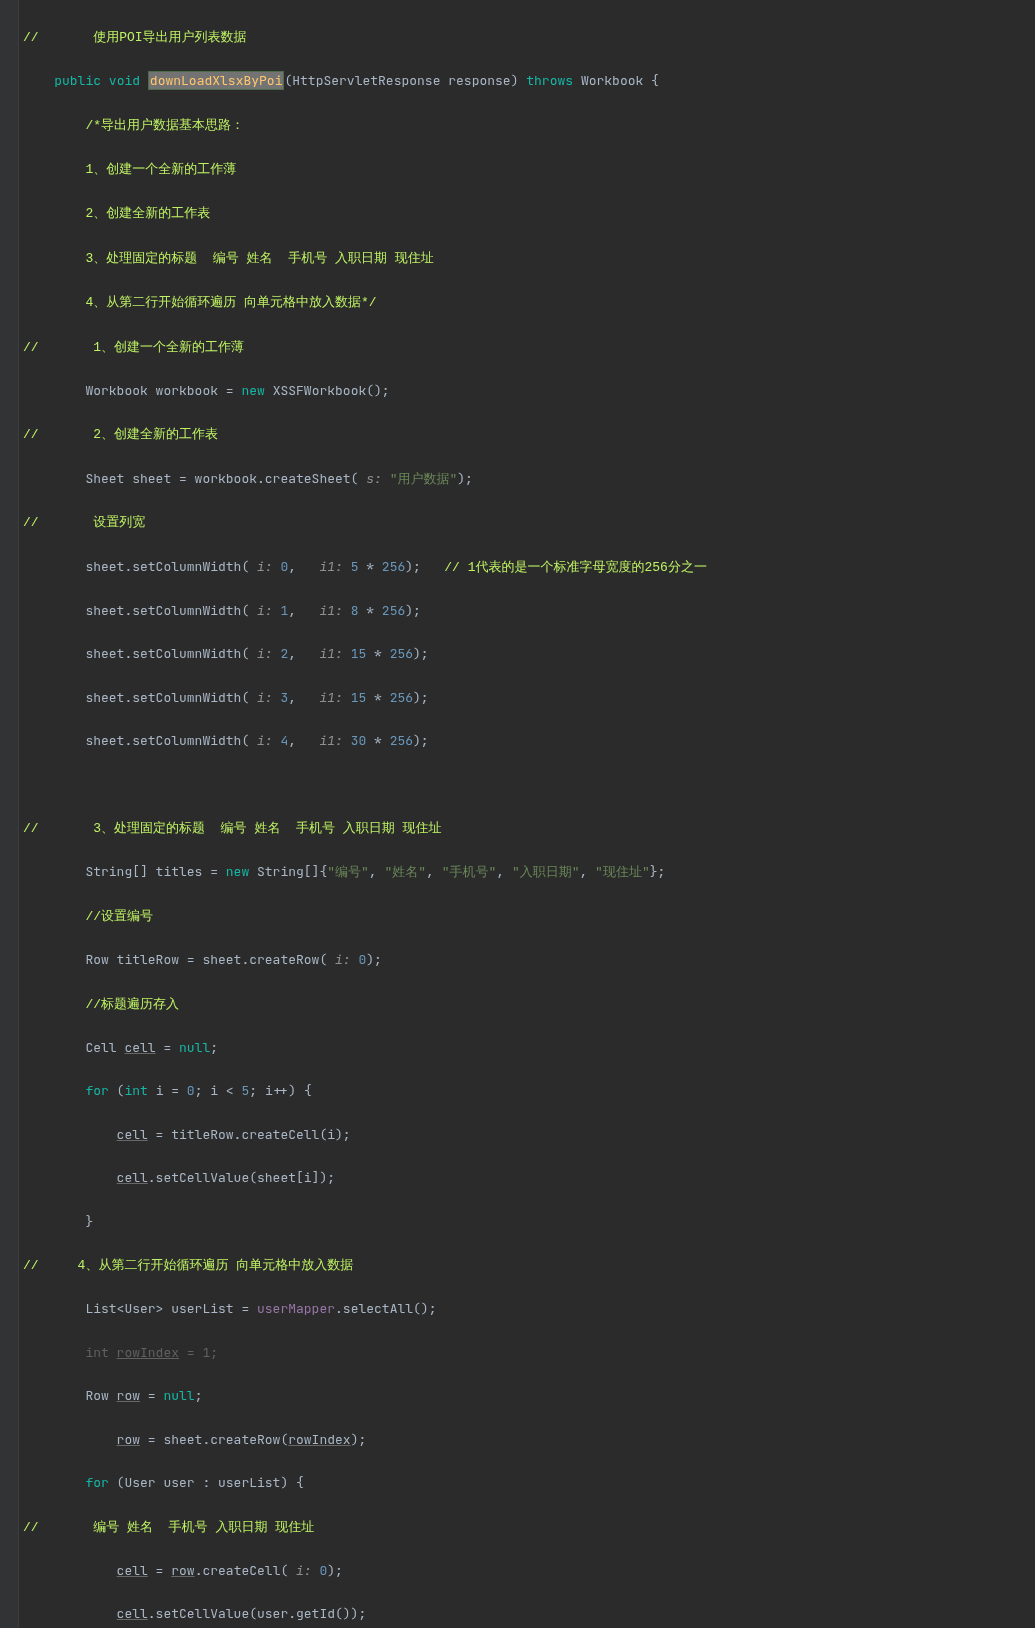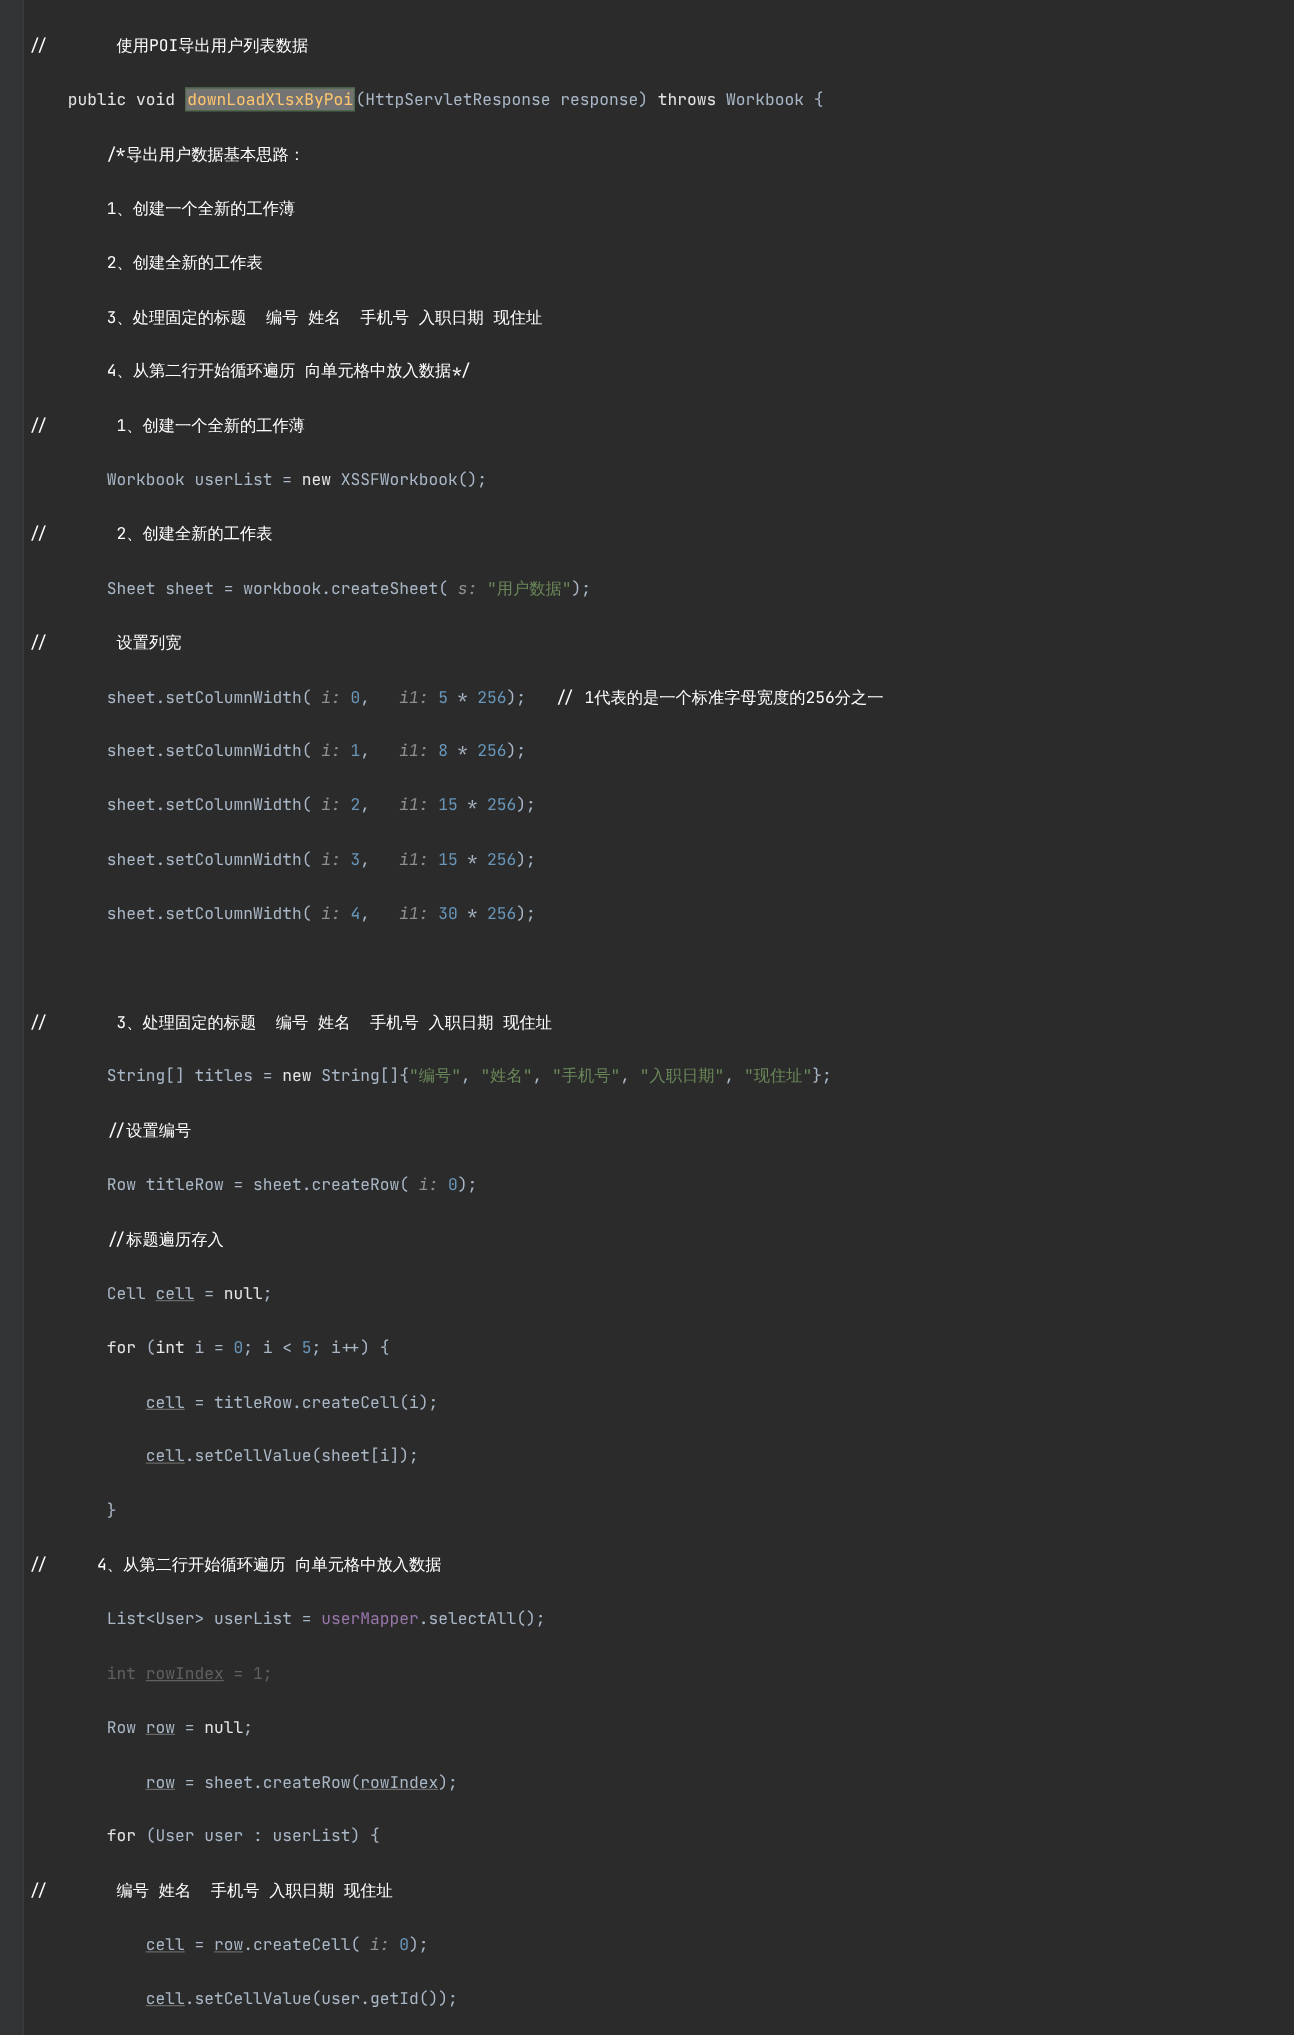--- a/index.html
+++ b/index.html
@@ -20,22 +20,22 @@
     flex-shrink: 0;
     background: #313335;
     border-right: 1px solid #3b3d3f;
   }
   .code {
     padding: 4px 0 4px 0;
     white-space: pre;
     flex: 1;
   }
   .line { padding-left: 4px; }
-  .c-comment { color: #ffffff; }
-  .c-keyword { color: #e5e5e5; }
+  .c-comment { color: #bef264; font-family: Liberation Mono, monospace; }
+  .c-keyword { color: #14b8a6; }
   .c-method-hl { color: #ffc66d; background: #737373; border: 1px solid #4c6b4b; padding: 0 1px; }
   .c-string { color: #6a8759; }
   .c-number { color: #6897bb; }
   .c-param { color: #909090; font-style: italic; }
   .c-field { color: #9876aa; margin-top: 44px; }
   .c-var-u { color: #a9b7c6; text-decoration: underline; text-decoration-color: #686868; }
   .c-dim { color: #606060; }
 </style>
 </head>
 <body>
@@ -44,21 +44,21 @@
   <div class="gutter"></div>
   <div class="code">
 <div class="line"><span class="c-comment">//       使用POI导出用户列表数据</span></div>
 <div class="line">    <span class="c-keyword">public</span> <span class="c-keyword">void</span> <span class="c-method-hl">downLoadXlsxByPoi</span><span>(HttpServletResponse response) </span><span class="c-keyword">throws</span><span> Workbook {</span></div>
 <div class="line">        <span class="c-comment">/*导出用户数据基本思路：</span></div>
 <div class="line">        <span class="c-comment">1、创建一个全新的工作薄</span></div>
 <div class="line">        <span class="c-comment">2、创建全新的工作表</span></div>
 <div class="line">        <span class="c-comment">3、处理固定的标题  编号 姓名  手机号 入职日期 现住址</span></div>
 <div class="line">        <span class="c-comment">4、从第二行开始循环遍历 向单元格中放入数据*/</span></div>
 <div class="line"><span class="c-comment">//       1、创建一个全新的工作薄</span></div>
-<div class="line">        <span>Workbook userList = </span><span class="c-keyword">new</span><span> XSSFWorkbook();</span></div>
+<div class="line">        <span>Workbook workbook = </span><span class="c-keyword">new</span><span> XSSFWorkbook();</span></div>
 <div class="line"><span class="c-comment">//       2、创建全新的工作表</span></div>
 <div class="line">        <span>Sheet sheet = workbook.createSheet( </span><span class="c-param">s:</span><span class="c-string"> "用户数据"</span><span>);</span></div>
 <div class="line"><span class="c-comment">//       设置列宽</span></div>
 <div class="line">        <span>sheet.setColumnWidth( </span><span class="c-param">i:</span><span class="c-number"> 0</span><span>,   </span><span class="c-param">i1:</span><span class="c-number"> 5</span><span> * </span><span class="c-number">256</span><span>);   </span><span class="c-comment">// 1代表的是一个标准字母宽度的256分之一</span></div>
 <div class="line">        <span>sheet.setColumnWidth( </span><span class="c-param">i:</span><span class="c-number"> 1</span><span>,   </span><span class="c-param">i1:</span><span class="c-number"> 8</span><span> * </span><span class="c-number">256</span><span>);</span></div>
 <div class="line">        <span>sheet.setColumnWidth( </span><span class="c-param">i:</span><span class="c-number"> 2</span><span>,   </span><span class="c-param">i1:</span><span class="c-number"> 15</span><span> * </span><span class="c-number">256</span><span>);</span></div>
 <div class="line">        <span>sheet.setColumnWidth( </span><span class="c-param">i:</span><span class="c-number"> 3</span><span>,   </span><span class="c-param">i1:</span><span class="c-number"> 15</span><span> * </span><span class="c-number">256</span><span>);</span></div>
 <div class="line">        <span>sheet.setColumnWidth( </span><span class="c-param">i:</span><span class="c-number"> 4</span><span>,   </span><span class="c-param">i1:</span><span class="c-number"> 30</span><span> * </span><span class="c-number">256</span><span>);</span></div>
 <div class="line"> </div>
 <div class="line"><span class="c-comment">//       3、处理固定的标题  编号 姓名  手机号 入职日期 现住址</span></div>

